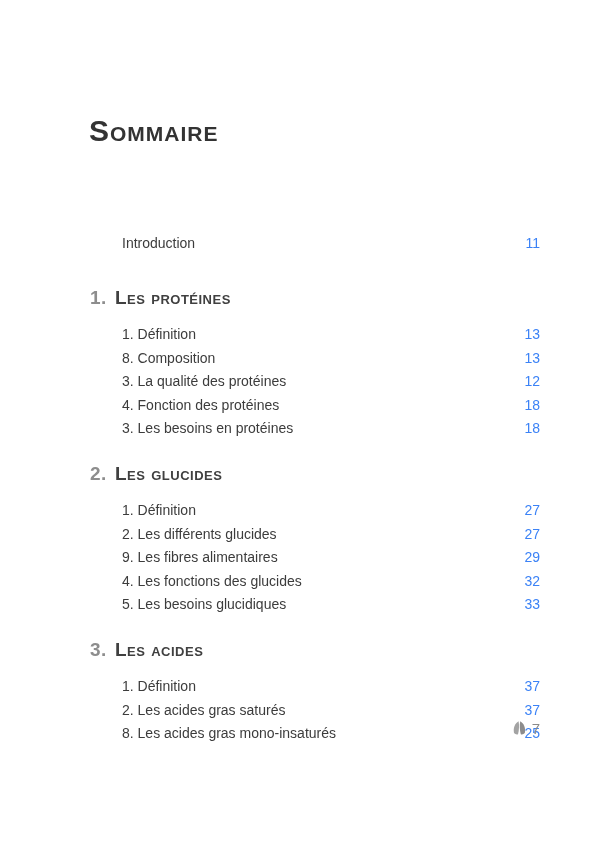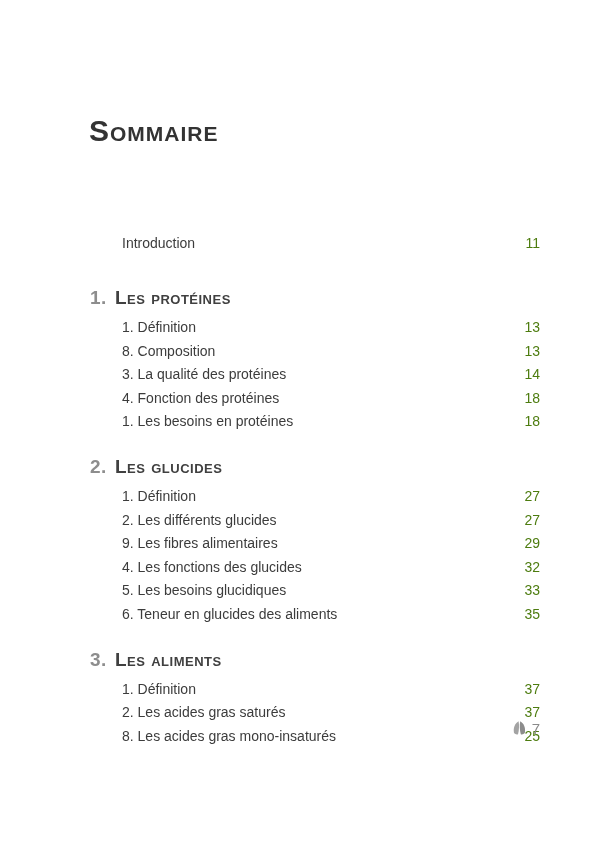--- a/index.html
+++ b/index.html
@@ -20,22 +20,22 @@
   }
   .intro-row { line-height:24px; }
   .section { margin-top:20px; }
   .section.first { margin-top:30px; }
   .section-heading {
     display:flex; align-items:baseline; font-size:19px; font-weight:bold;
     line-height:26px; letter-spacing:0.5px;
   }
   .sec-num { color:#8d8d8d; width:25px; flex:0 0 25px; }
   .sec-title { font-variant:small-caps; color:#404040; }
-  .items { margin-top:5px; }
-  .pagenum { color:#4d7c0f; }
+  .items { margin-top:12px; }
+  .pagenum { color:#3b82f6; }
   .footer {
     position:absolute; right:60px; bottom:40px;
     display:flex; align-items:center; gap:4px;
   }
   .footer-page { font-size:15px; color:#8a8a8a; line-height:1; }
   .leaf-icon { display:inline-block; width:17px; height:17px; }
 </style>
 </head>
 <body>
 
@@ -59,28 +59,28 @@
         <div class="toc-row">
           <span>1. Définition</span>
           <span class="pagenum">13</span>
         </div>
         <div class="toc-row">
           <span>8. Composition</span>
           <span class="pagenum">13</span>
         </div>
         <div class="toc-row">
           <span>3. La qualité des protéines</span>
-          <span class="pagenum">14</span>
+          <span class="pagenum">12</span>
         </div>
         <div class="toc-row">
           <span>4. Fonction des protéines</span>
           <span class="pagenum">18</span>
         </div>
         <div class="toc-row">
-          <span>1. Les besoins en protéines</span>
+          <span>3. Les besoins en protéines</span>
           <span class="pagenum">18</span>
         </div>
       </div>
     </div>
 
     <div class="section">
       <div class="section-heading">
         <span class="sec-num">2.</span>
         <span class="sec-title">Les glucides</span>
       </div>
@@ -98,31 +98,27 @@
           <span class="pagenum">29</span>
         </div>
         <div class="toc-row">
           <span>4. Les fonctions des glucides</span>
           <span class="pagenum">32</span>
         </div>
         <div class="toc-row">
           <span>5. Les besoins glucidiques</span>
           <span class="pagenum">33</span>
         </div>
-        <div class="toc-row">
-          <span>6. Teneur en glucides des aliments</span>
-          <span class="pagenum">35</span>
-        </div>
       </div>
     </div>
 
     <div class="section">
       <div class="section-heading">
         <span class="sec-num">3.</span>
-        <span class="sec-title">Les aliments</span>
+        <span class="sec-title">Les acides</span>
       </div>
       <div class="items">
         <div class="toc-row">
           <span>1. Définition</span>
           <span class="pagenum">37</span>
         </div>
         <div class="toc-row">
           <span>2. Les acides gras saturés</span>
           <span class="pagenum">37</span>
         </div>

